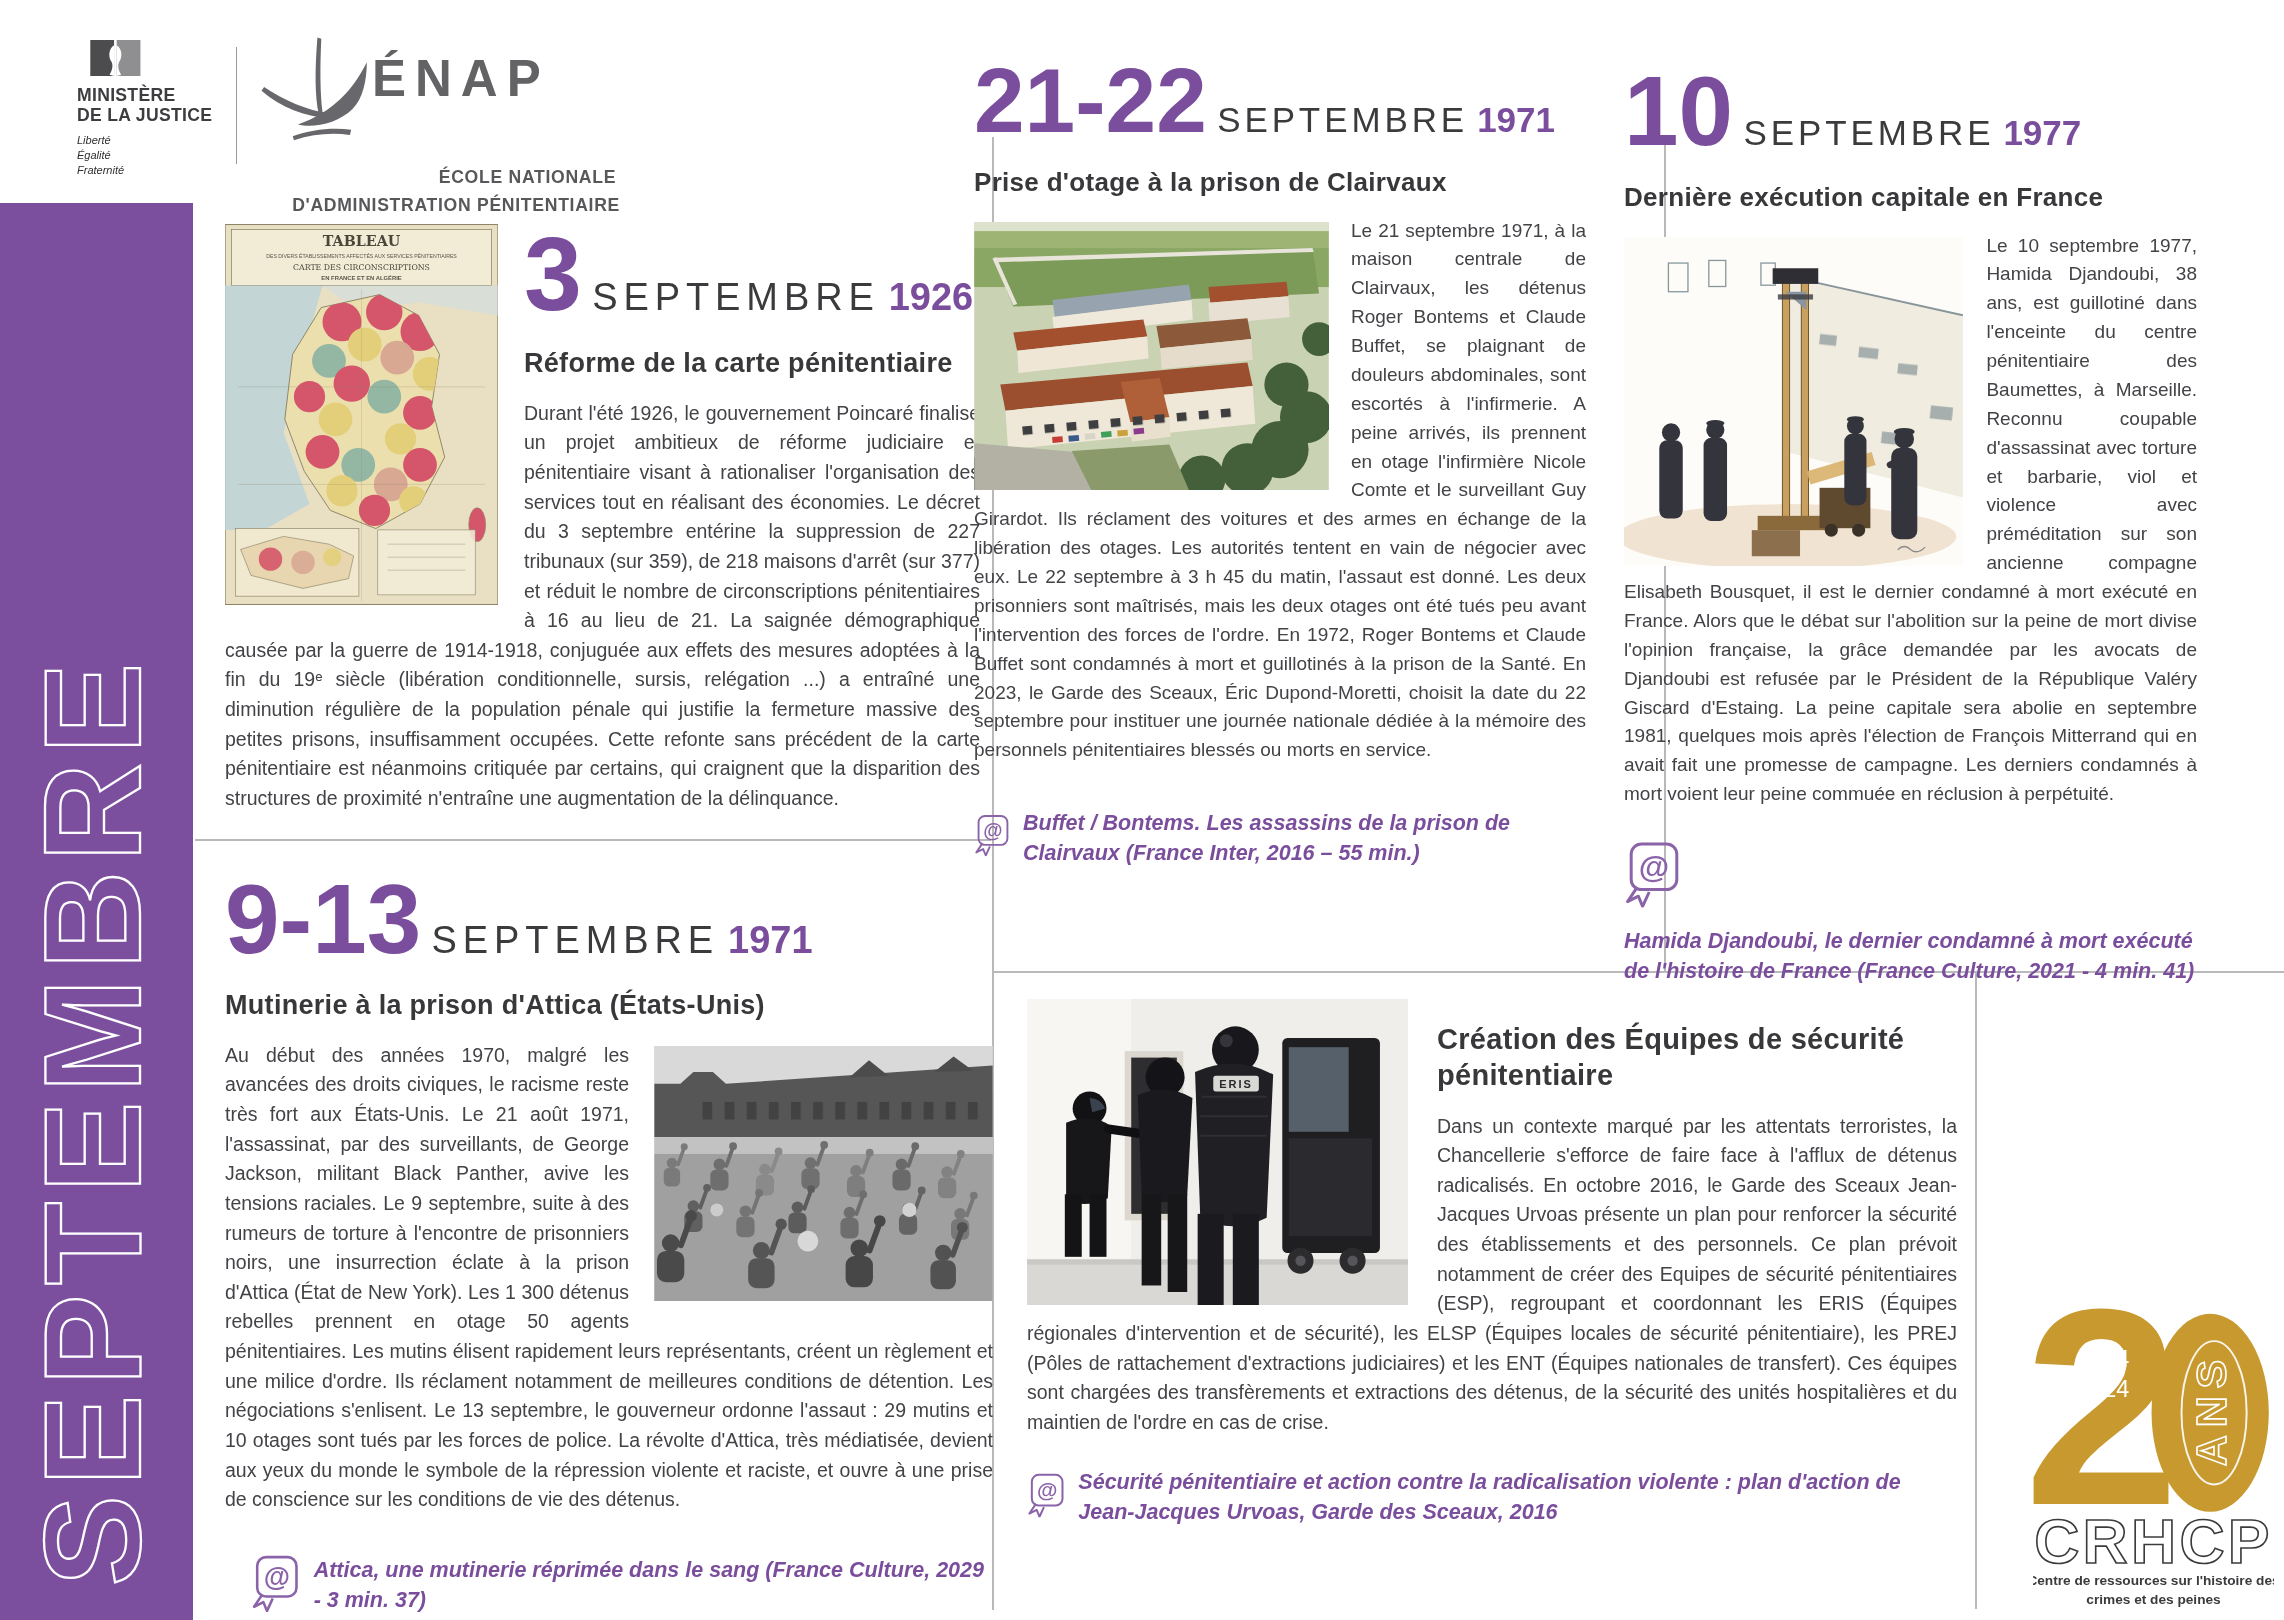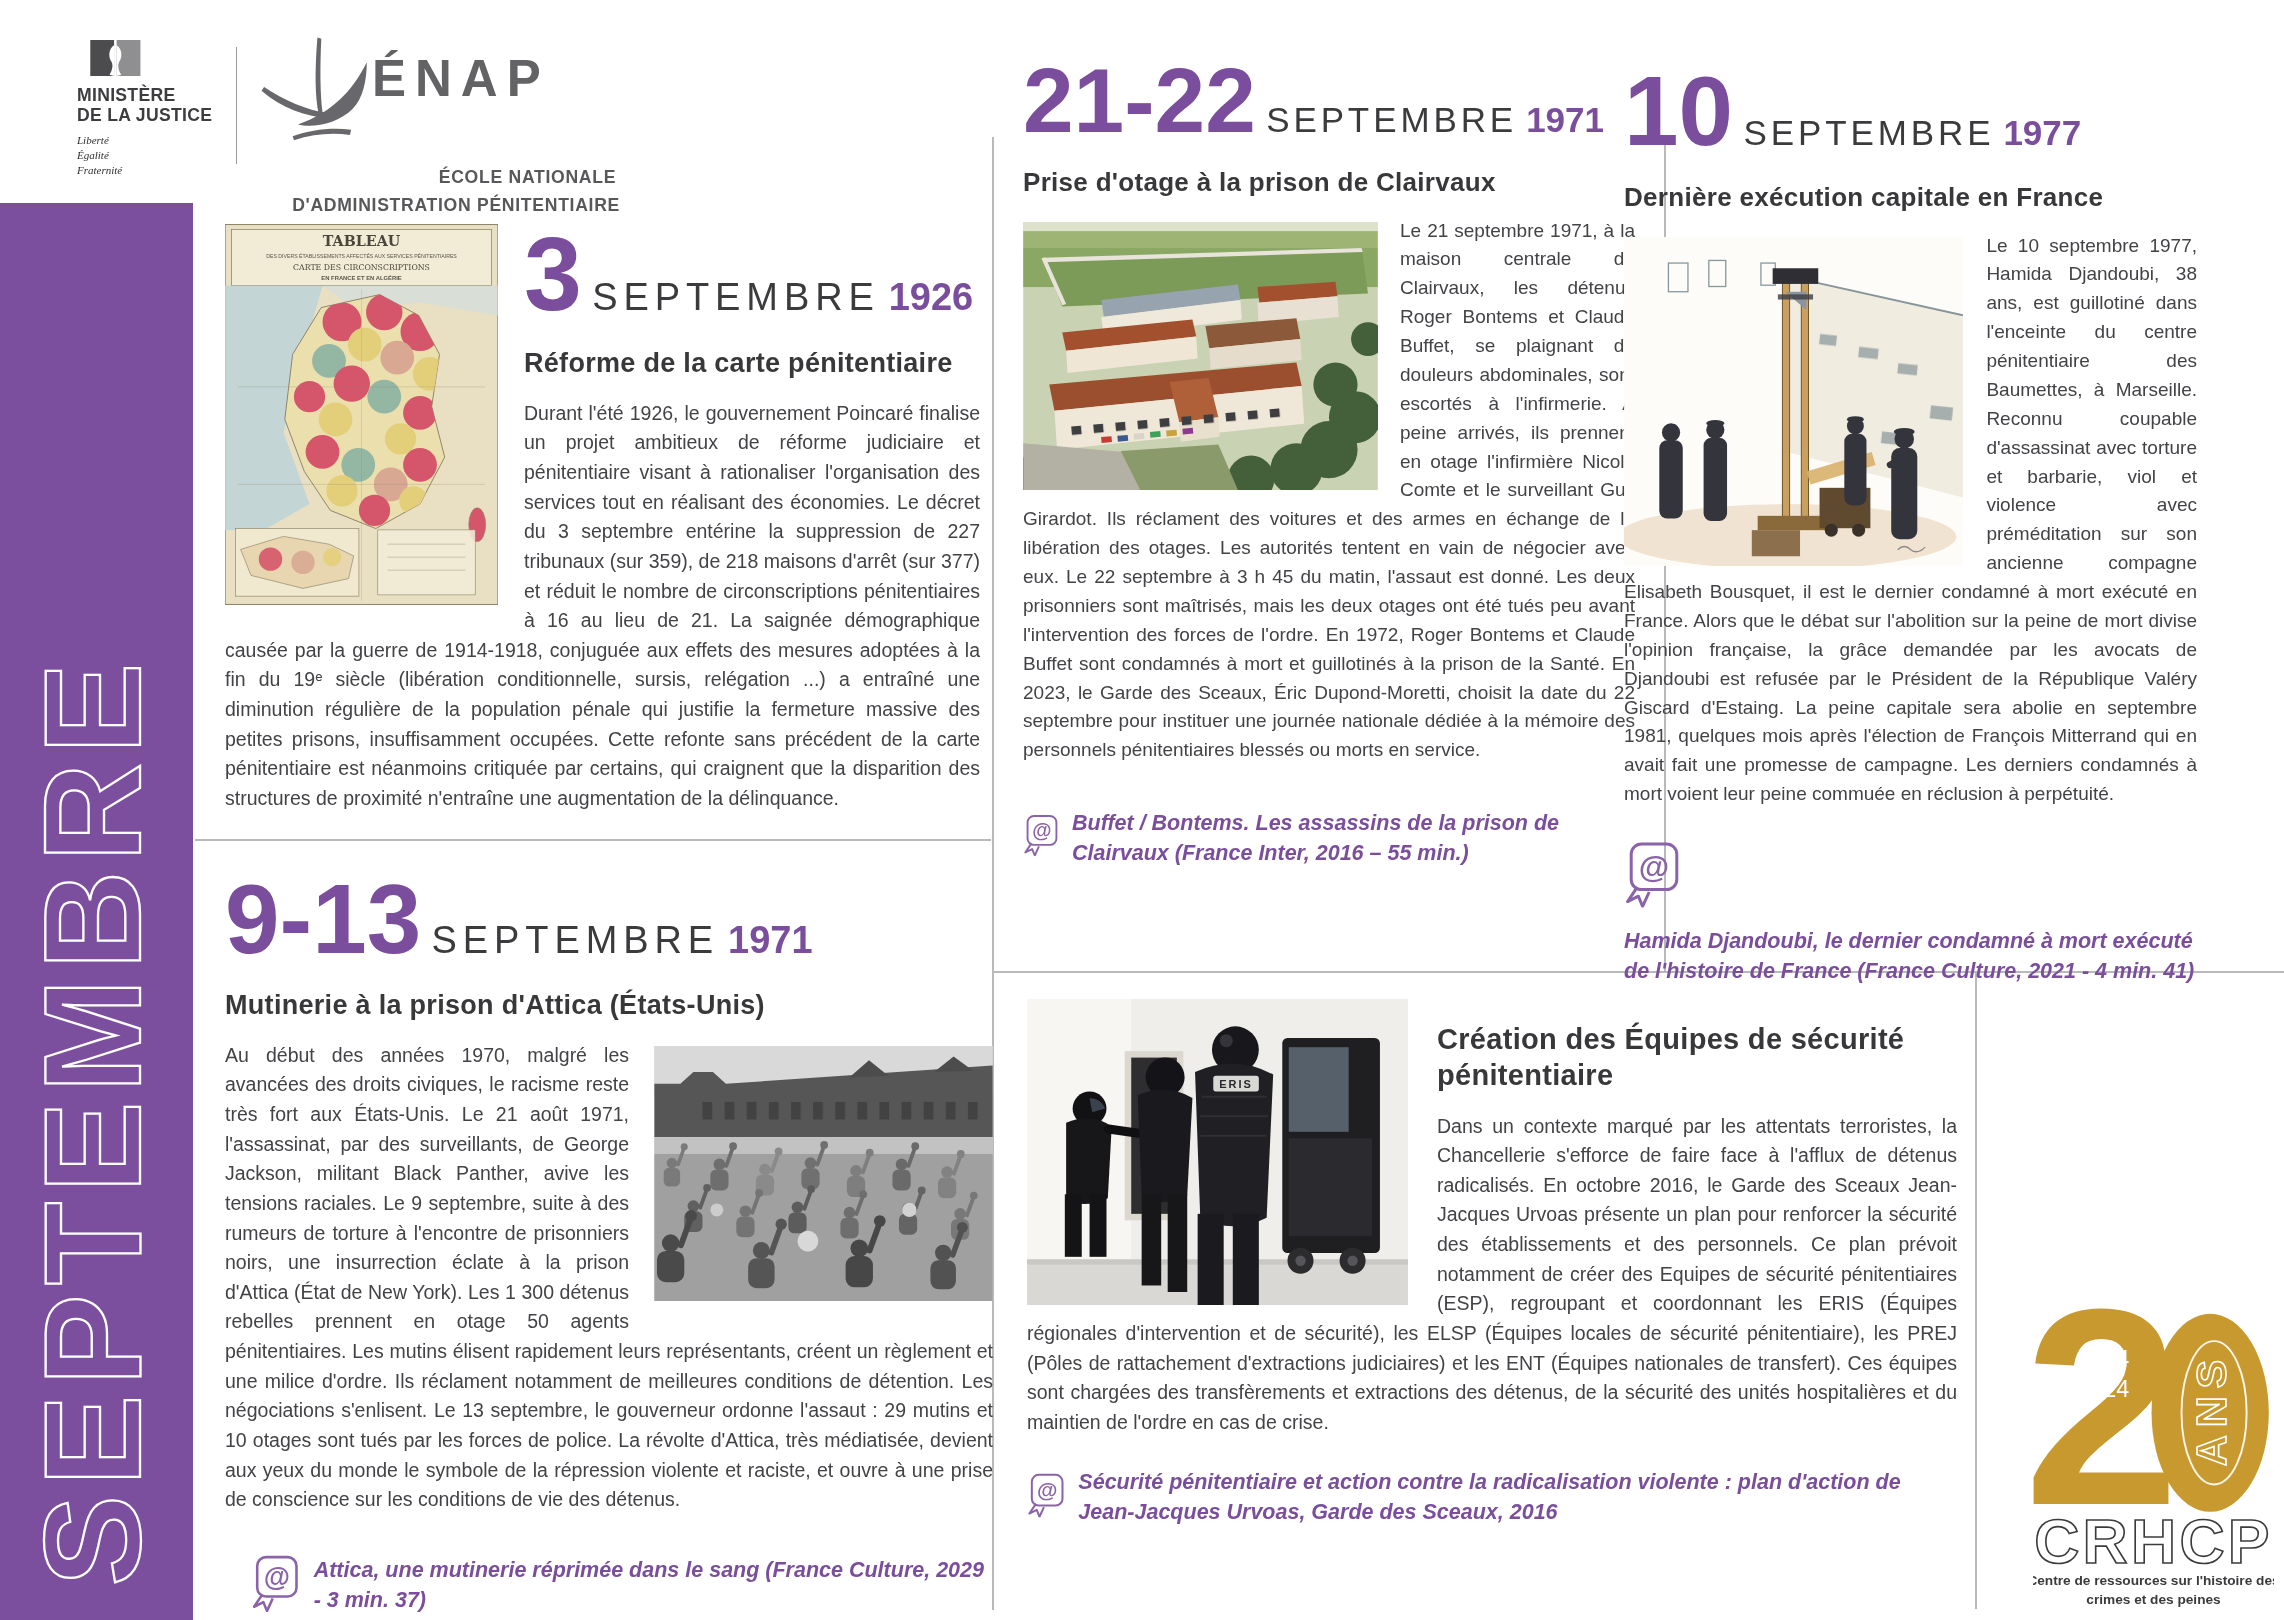--- a/index.html
+++ b/index.html
@@ -3,21 +3,21 @@
 <meta charset="utf-8">
 <style>
   html,body{margin:0;padding:0;}
   body{background:#ffffff;font-family:"Liberation Sans",sans-serif;}
   .page{position:relative;width:2284px;height:1621px;background:#fff;overflow:hidden;}
 
   
   .gov-logo{position:absolute;left:77px;top:40px;width:156px;color:#3d3d40;}
   .gov-mark{display:flex;gap:1.3px;margin-left:13px;}
   .gov-name{font-weight:bold;font-size:17.6px;letter-spacing:0.3px;margin-top:9px;line-height:1.15;}
-  .gov-motto{font-family:Liberation Serif, serif;font-style:italic;font-size:11px;margin-top:7.8px;line-height:1.35;color:#2f2f32;}
+  .gov-motto{font-family:Liberation Sans, sans-serif;font-style:italic;font-size:11px;margin-top:7.8px;line-height:1.35;color:#2f2f32;}
   .logo-vline{position:absolute;left:236px;top:47px;width:1.3px;height:117px;background:#9a9a9c;}
   .enap-logo{position:absolute;left:255px;top:31px;width:365px;color:#636366;}
   .enap-row{display:flex;align-items:flex-start;}
   .enap-name{font-size:51px;font-weight:bold;letter-spacing:9px;color:#636366;margin-top:18px;}
   .enap-line{font-weight:bold;font-size:17.6px;letter-spacing:0.7px;color:#58585b;text-align:right;line-height:1.5;margin-top:1.3px;}
 
   
   .band{position:absolute;left:0;top:203px;width:193px;height:1417px;background:#7b4f9e;}
 
   
@@ -36,21 +36,21 @@
   .imgbox{box-sizing:border-box;}
   .linkrow{clear:both;display:flex;gap:11px;align-items:flex-start;}
   .linkrow .ltxt{font-size:21.5px;font-weight:bold;font-style:italic;color:#7a4e9c;line-height:1.4;padding-top:6.5px;}
 
   
   #a1926{left:225px;top:215px;width:755px;}
   #a1926 .day{font-size:104px;}
   #a1926 .mon,#a1926 .yr{font-size:38px;}
   #a1926 .imgbox{width:273px;height:381px;margin:9px 26px 9px 0;}
 
-  #a2171{left:1023px;top:49px;width:612px;}
+  #a2171{left:974px;top:49px;width:612px;}
   #a2171 .day{font-size:91px;}
   #a2171 .mon,#a2171 .yr{font-size:35px;}
   #a2171 .mon{letter-spacing:3.9px;}
   #a2171 .art-title{font-size:26px;}
   #a2171 .imgbox{width:355px;height:268px;margin:5.2px 22px 9px 0;}
   #a2171 .linkrow{margin-top:36px;}
 
   #a1977{left:1624px;top:55px;width:573px;}
   #a1977 .day{font-size:98px;}
   #a1977 .mon,#a1977 .yr{font-size:35px;}

